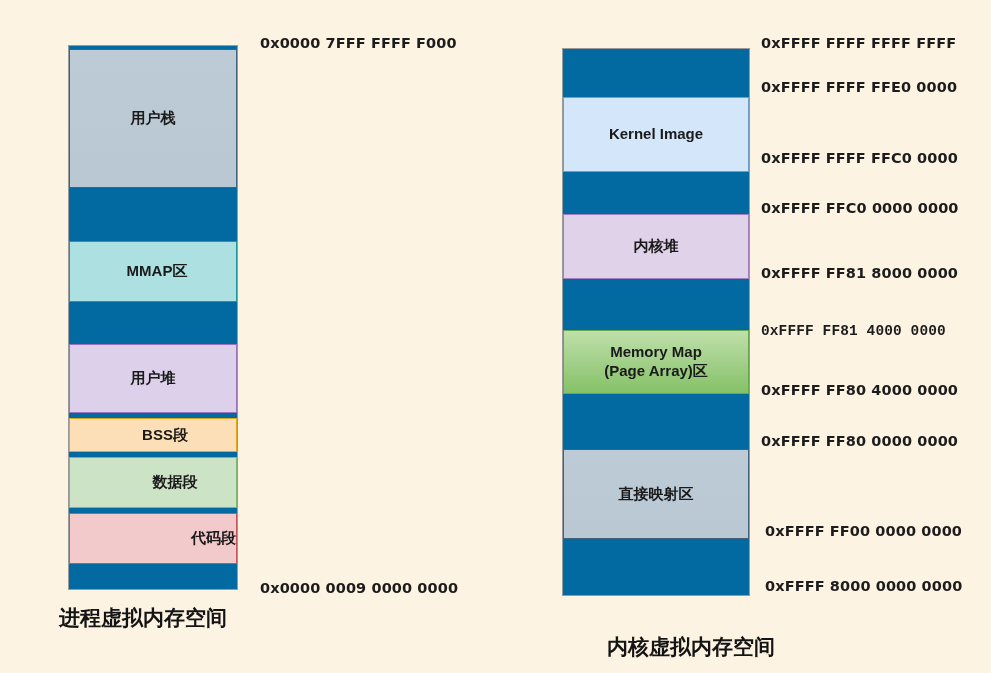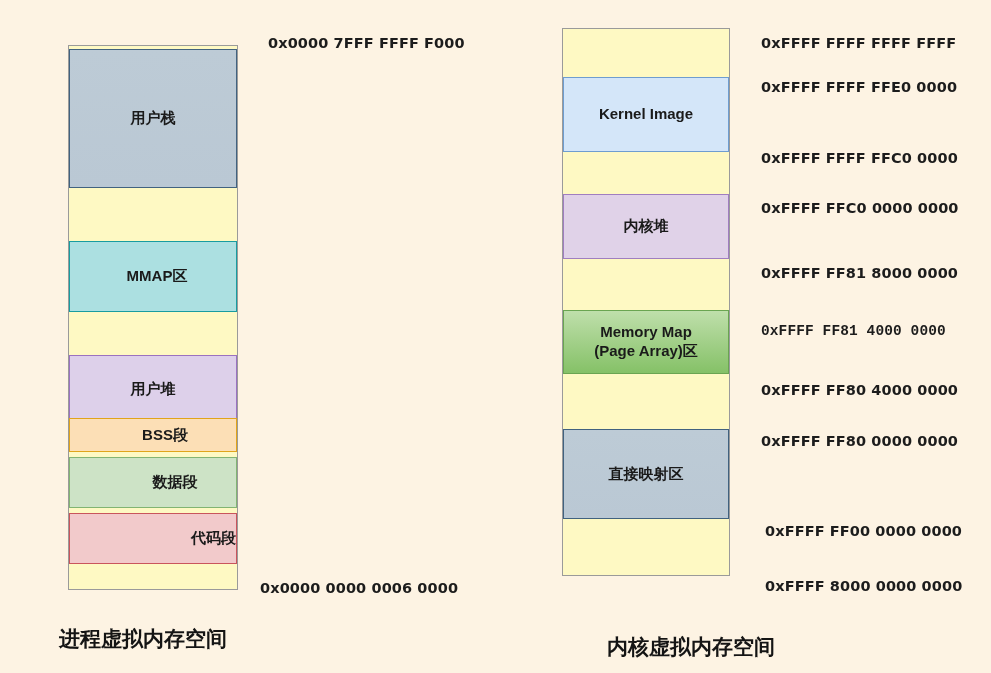--- a/index.html
+++ b/index.html
@@ -18,34 +18,34 @@
     position: absolute;
     left: 0;
     top: 0;
     width: 991px;
     height: 673px;
   }
 
   
   .mem-column {
     position: absolute;
-    background: #fef9c3;
+    background: #0369a1;
     border: 1px solid #9a9a9a;
     box-sizing: border-box;
   }
   #process-column {
     left: 68px;
     top: 45px;
     width: 170px;
     height: 545px;
   }
   #kernel-column {
     left: 562px;
-    top: 28px;
-    width: 168px;
+    top: 48px;
+    width: 188px;
     height: 548px;
   }
 
   
   .mem-block {
     position: absolute;
     box-sizing: border-box;
     left: 0;
     width: 100%;
     border: 1px solid #888;
@@ -68,21 +68,20 @@
     background: linear-gradient(180deg, #bdcbd6 0%, #bac8d4 100%);
     border-color: #41627f;
   }
   .blk-cyan {
     background: #ace0e1;
     border-color: #189ca0;
   }
   .blk-purple {
     background: #ddd0ea;
     border-color: #9a72c0;
-    margin-top: 11px;
   }
   .blk-orange {
     background: #fcdfb6;
     border-color: #e0a41b;
     padding-left: 24px;
   }
   .blk-green {
     background: #cde3c6;
     border-color: #82b472;
     padding-left: 44px;
@@ -118,35 +117,35 @@
 
   
   .caption {
     position: absolute;
     font-family: "DejaVu Sans", "Liberation Sans", sans-serif;
     font-weight: bold;
     font-size: 21px;
     color: #141414;
     white-space: nowrap;
   }
-  #process-caption { left: 59px; top: 625px; }
+  #process-caption { left: 59px; top: 604px; }
   #kernel-caption  { left: 559px; top: 633px; margin-left: 48px; }
 </style>
 </head>
 <body style="background: rgb(253, 243, 227);">
 
 <div class="canvas">
 
   <div class="mem-column" id="process-column">
 
     <div class="mem-block blk-slate" style="top:3px;height:139px;">
       <span class="blk-label">用户栈</span>
     </div>
 
-    <div class="mem-block blk-cyan" style="top:195px;height:71px;padding-left:8px;">
+    <div class="mem-block blk-cyan" style="top:195px;height:61px;padding-left:8px;">
       <span class="blk-label">MMAP区</span>
     </div>
 
     <div class="mem-block blk-purple" style="top:298px;height:69px;">
       <span class="blk-label">用户堆</span>
     </div>
 
     <div class="mem-block blk-orange" style="top:372px;height:34px;">
       <span class="blk-label">BSS段</span>
     </div>
@@ -154,23 +153,23 @@
     <div class="mem-block blk-green" style="top:411px;height:51px;">
       <span class="blk-label">数据段</span>
     </div>
 
     <div class="mem-block blk-red" style="top:467px;height:51px;">
       <span class="blk-label">代码段</span>
     </div>
 
   </div>
 
-  <div class="addr" style="left:260px;top:35px;margin-left:8px;">0x0000 7FFF FFFF F000</div>
-
-  <div class="addr" style="left:260px;top:580px;">0x0000 0000 0006 0000</div>
+  <div class="addr" style="left:260px;top:35px;">0x0000 7FFF FFFF F000</div>
+
+  <div class="addr" style="left:260px;top:580px;">0x0000 0009 0000 0000</div>
 
   <div class="caption" id="process-caption">进程虚拟内存空间</div>
 
   <div class="mem-column" id="kernel-column">
 
     <div class="mem-block blk-blue" style="top:48px;height:75px;">
       <span class="blk-label">Kernel Image</span>
     </div>
 
     <div class="mem-block blk-lavender" style="top:165px;height:65px;">

